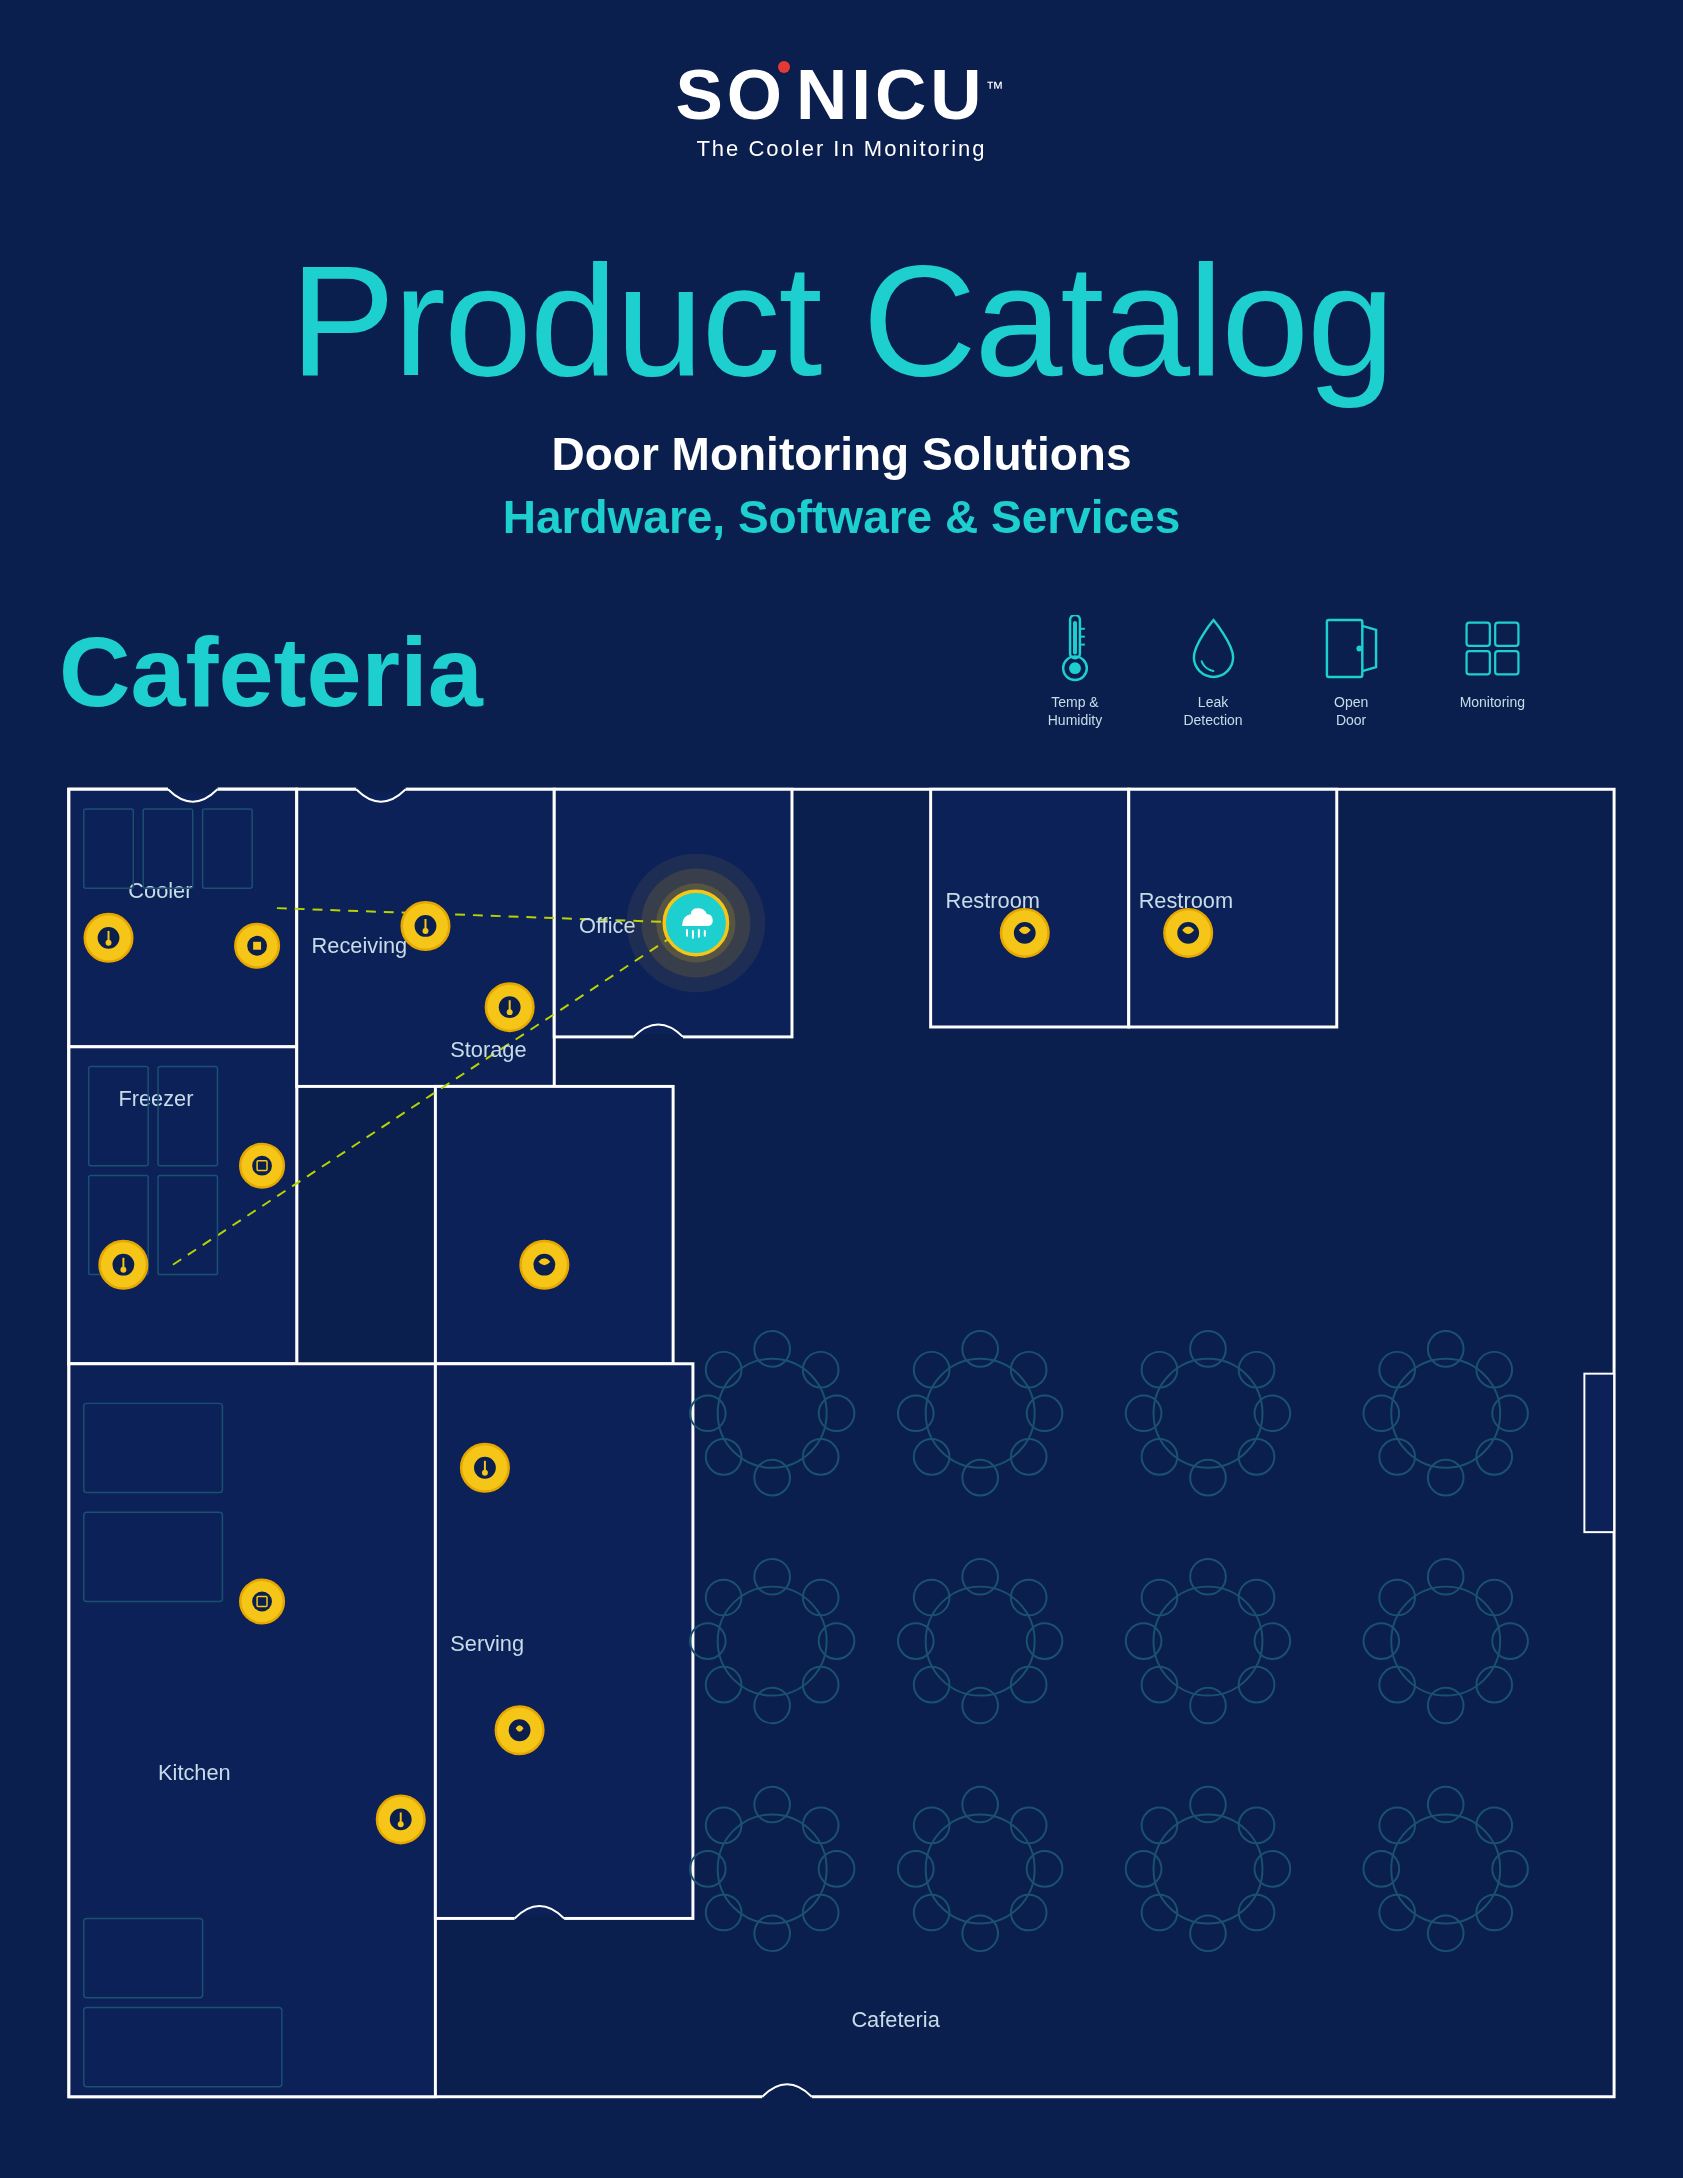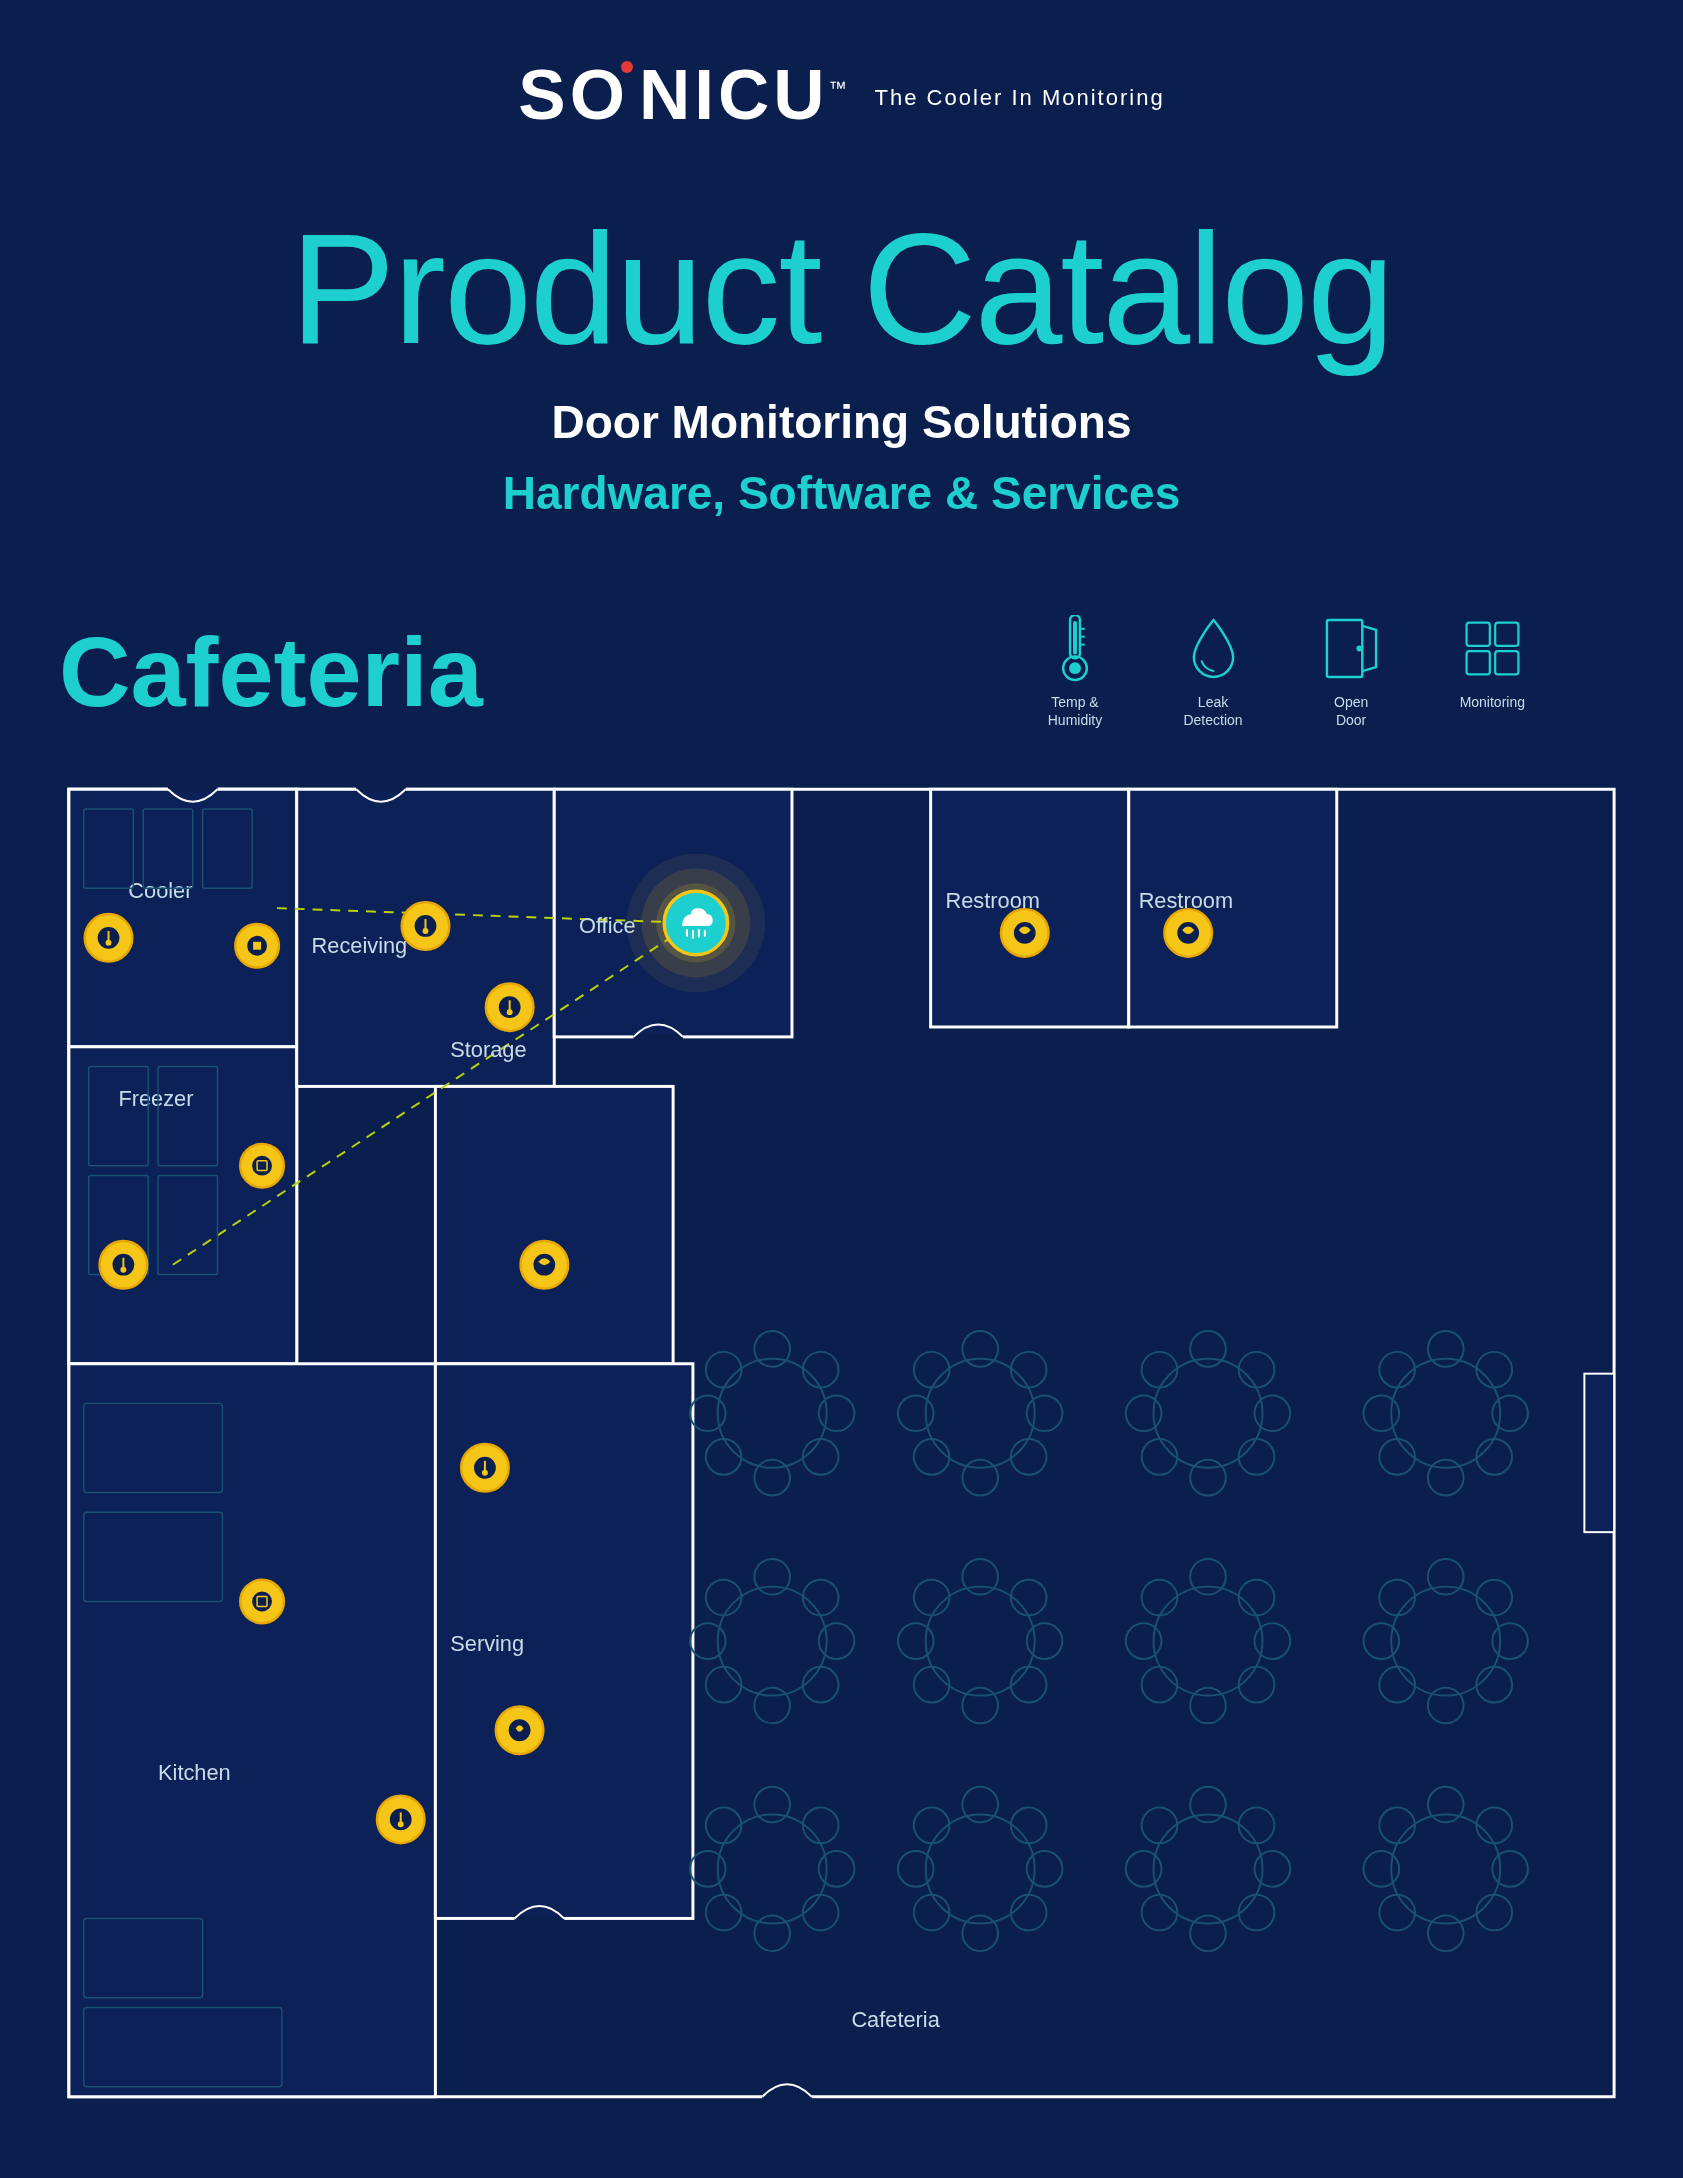--- a/index.html
+++ b/index.html
@@ -16,23 +16,22 @@
     
     .header {
       display: flex;
       flex-direction: column;
       align-items: center;
       padding-top: 59px;
     }
 
     .logo-container {
       display: flex;
-      flex-direction: row;
+      flex-direction: column;
       align-items: center;
-      gap: 24px;
     }
 
     .logo-text {
       font-size: 71px;
       font-weight: 900;
       color: #ffffff;
       letter-spacing: 4px;
       text-transform: uppercase;
       line-height: 1;
       position: relative;
@@ -79,21 +78,21 @@
       font-size: 46px;
       font-weight: 700;
       color: #ffffff;
       margin-top: 30px;
     }
 
     .catalog-subtitle-sub {
       font-size: 46px;
       font-weight: 700;
       color: #1ecfcf;
-      margin-top: 20px;
+      margin-top: 12px;
     }
 
     
     .cafeteria-section {
       position: absolute;
       top: 614px;
       left: 59px;
       right: 59px;
       bottom: 59px;
     }

